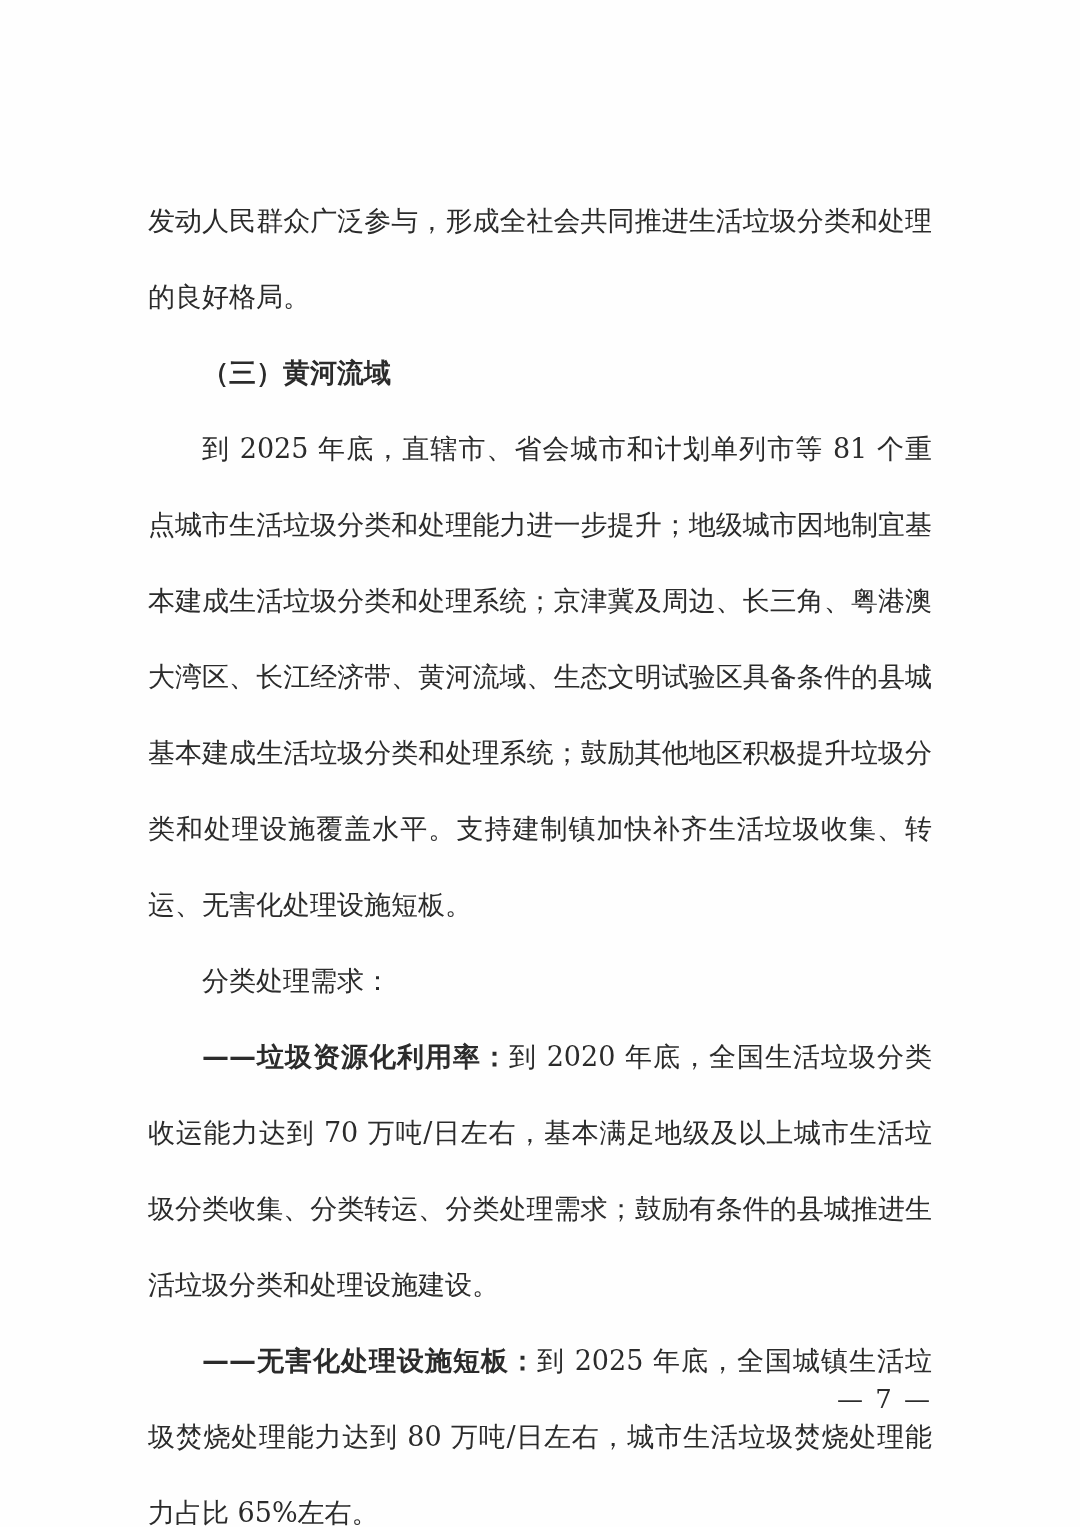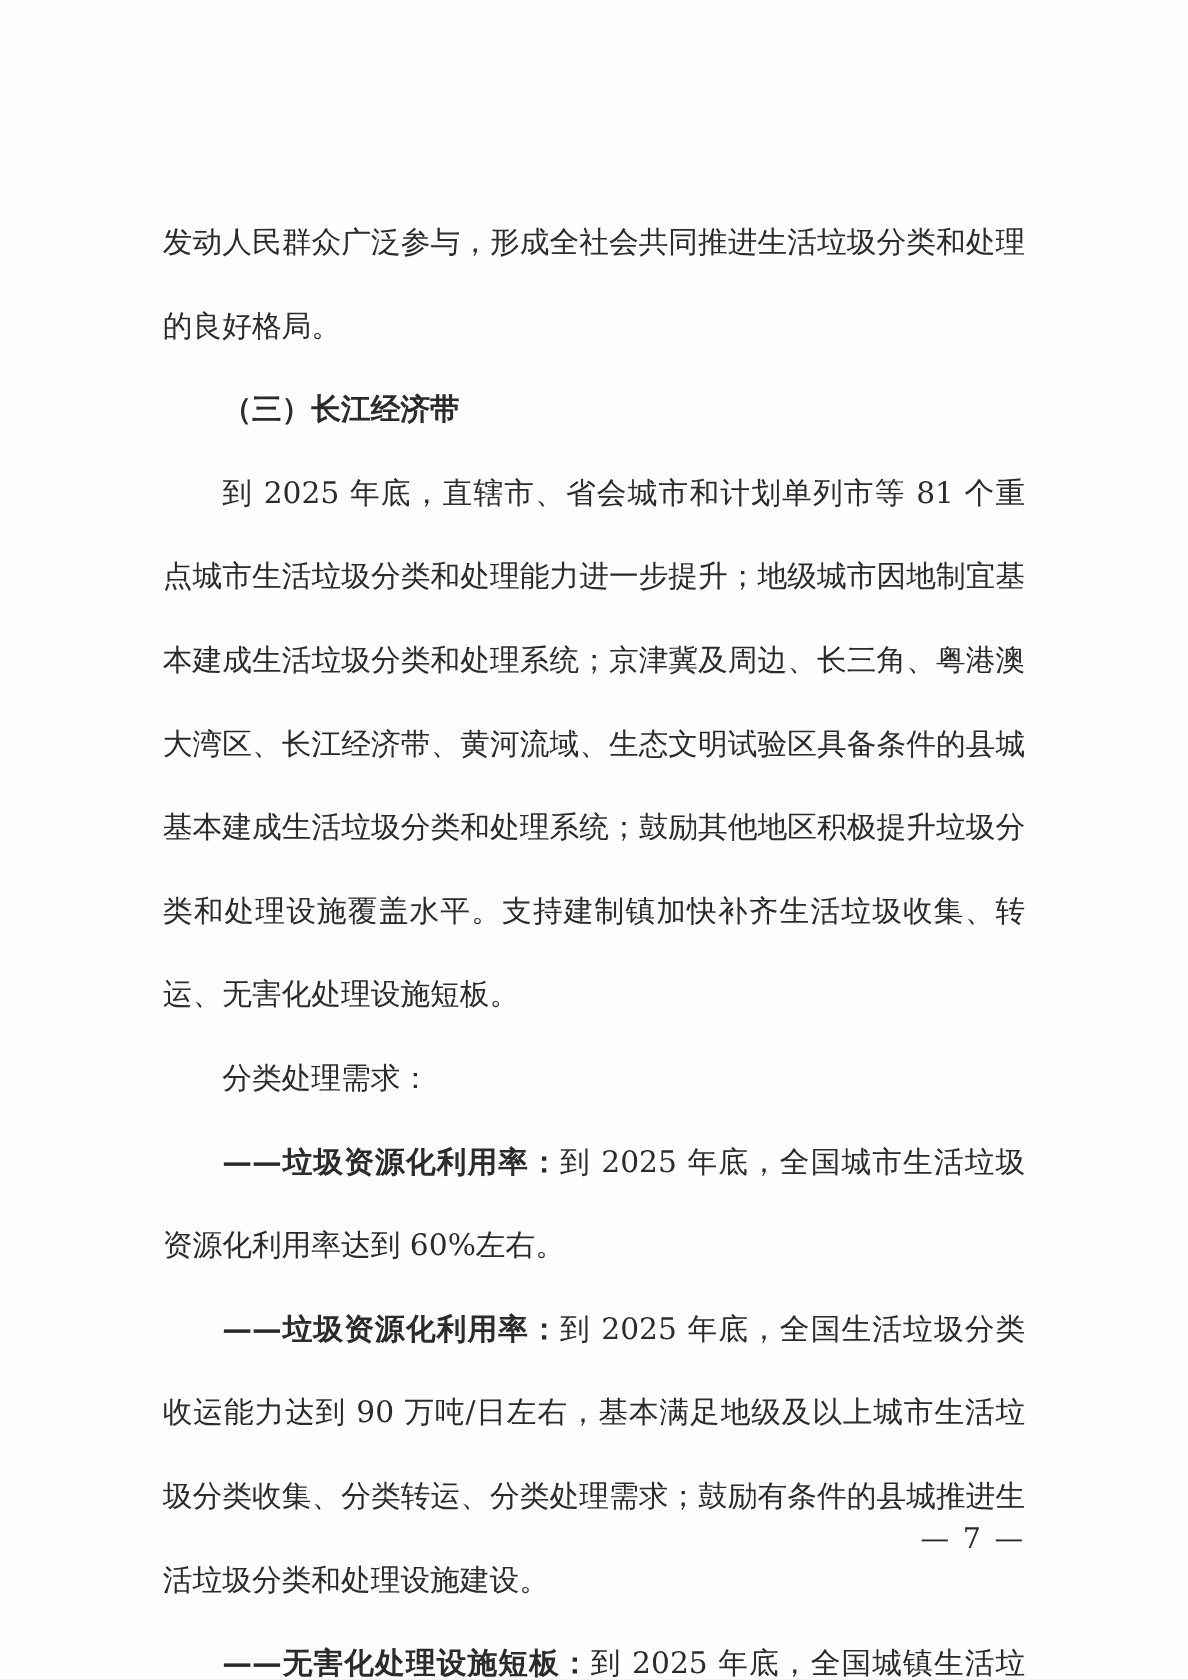--- a/index.html
+++ b/index.html
@@ -50,28 +50,25 @@
     letter-spacing: 2px;
     color: #2b2b2b;
   }
 </style>
 </head>
 <body>
 
 <div class="page">
   <div class="content">
     <p>发动人民群众广泛参与，形成全社会共同推进生活垃圾分类和处理的良好格局。</p>
-    <p class="heading">（三）长江经济带</p>
+    <p class="heading">（三）黄河流域</p>
     <p class="indent">到 2025 年底，直辖市、省会城市和计划单列市等 81 个重点城市生活垃圾分类和处理能力进一步提升；地级城市因地制宜基本建成生活垃圾分类和处理系统；京津冀及周边、长三角、粤港澳大湾区、长江经济带、黄河流域、生态文明试验区具备条件的县城基本建成生活垃圾分类和处理系统；鼓励其他地区积极提升垃圾分类和处理设施覆盖水平。支持建制镇加快补齐生活垃圾收集、转运、无害化处理设施短板。</p>
     <p class="indent">分类处理需求：</p>
     <p class="indent">
-      <span class="goal-label">——垃圾资源化利用率：</span><span>到 2025 年底，全国城市生活垃圾资源化利用率达到 60%左右。</span>
-    </p>
-    <p class="indent">
-      <span class="goal-label">——垃圾资源化利用率：</span><span>到 2025 年底，全国生活垃圾分类收运能力达到 90 万吨/日左右，基本满足地级及以上城市生活垃圾分类收集、分类转运、分类处理需求；鼓励有条件的县城推进生活垃圾分类和处理设施建设。</span>
+      <span class="goal-label">——垃圾资源化利用率：</span><span>到 2020 年底，全国生活垃圾分类收运能力达到 70 万吨/日左右，基本满足地级及以上城市生活垃圾分类收集、分类转运、分类处理需求；鼓励有条件的县城推进生活垃圾分类和处理设施建设。</span>
     </p>
     <p class="indent">
       <span class="goal-label">——无害化处理设施短板：</span><span>到 2025 年底，全国城镇生活垃圾焚烧处理能力达到 80 万吨/日左右，城市生活垃圾焚烧处理能力占比 65%左右。</span>
     </p>
   </div>
 
   <div class="page-number">— 7 —</div>
 </div>
 
 </body></html>

